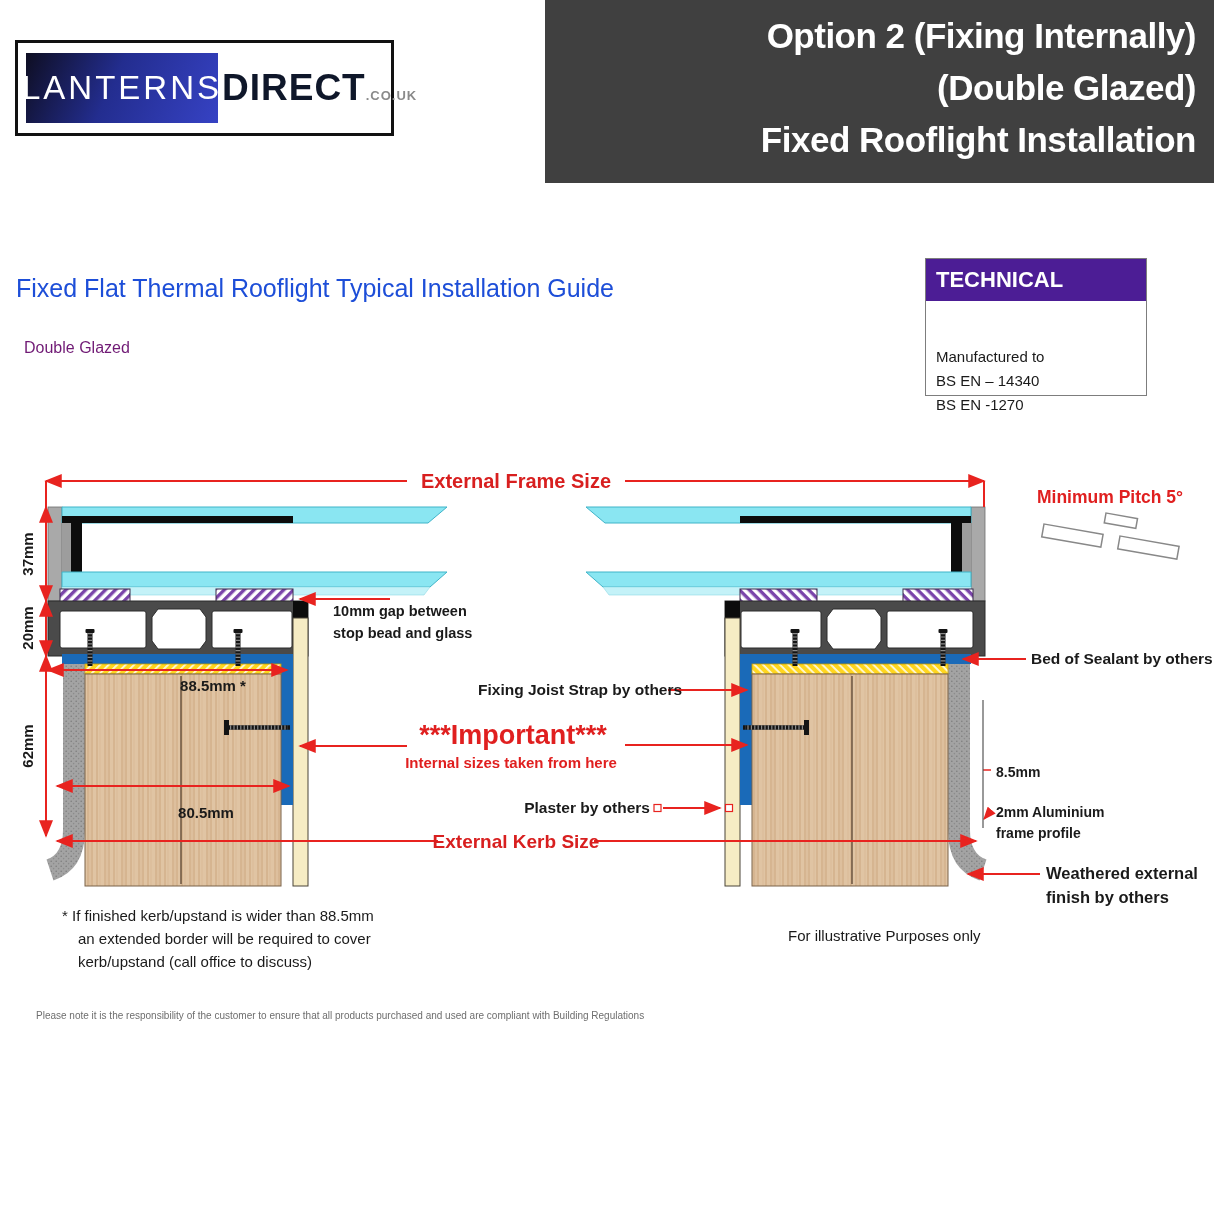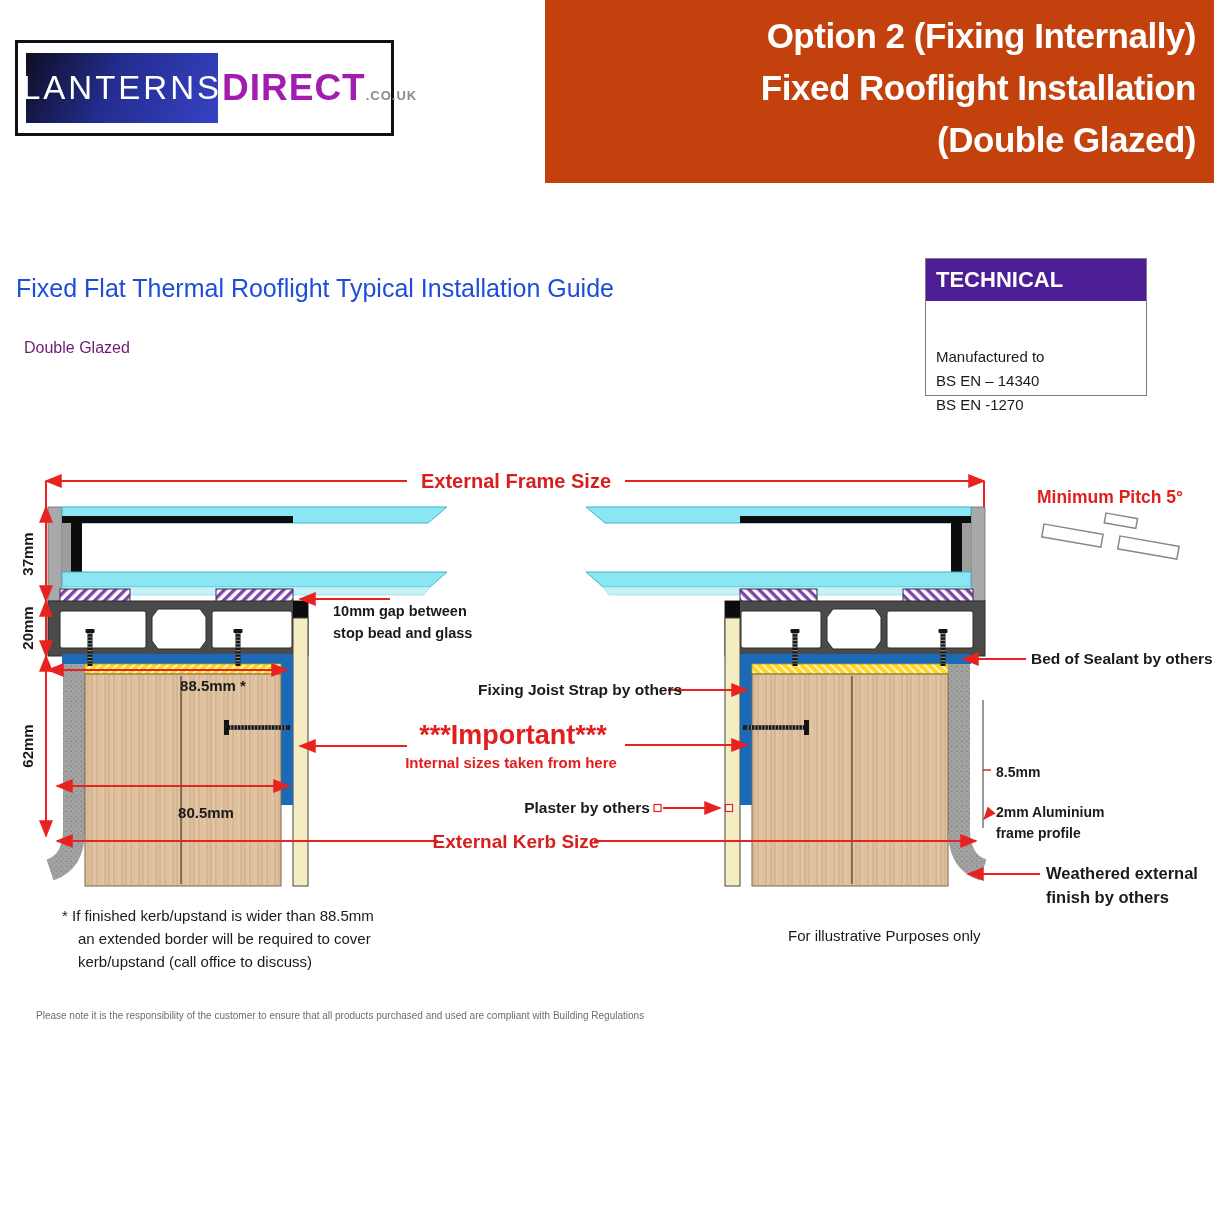--- a/index.html
+++ b/index.html
@@ -5,24 +5,24 @@
   html,body{margin:0;padding:0;background:#fff;}
   body{font-family:"Liberation Sans",sans-serif;}
   #page{position:relative;width:1214px;height:1214px;background:#fff;overflow:hidden;}
 
   
   #logo-box{position:absolute;left:15px;top:40px;width:373px;height:90px;border:3px solid #111;
     background:#fff;display:flex;align-items:center;}
   #logo-blue{margin-left:8px;width:192px;height:70px;display:flex;align-items:center;justify-content:center;
     background:linear-gradient(115deg,#0e0e22 0%,#232d8f 45%,#3642c4 100%);}
   #logo-blue span{color:#fff;font-size:33px;letter-spacing:3px;font-weight:400;}
-  #logo-direct{color:#a21caf;font-size:37px;font-weight:bold;letter-spacing:1px;margin-left:4px;}
+  #logo-direct{color:#0f172a;font-size:37px;font-weight:bold;letter-spacing:1px;margin-left:4px;}
   #logo-tld{color:#8a8a8a;font-size:13px;font-weight:bold;letter-spacing:1px;margin-top:14px;}
 
-  #banner{position:absolute;left:545px;top:0;width:669px;height:183px;background:#c2410c;
+  #banner{position:absolute;left:545px;top:0;width:669px;height:183px;background:#404040;
     color:#fff;text-align:right;padding:10px 18px 0 13px;box-sizing:border-box;}
   #banner div{font-size:35px;line-height:52px;font-weight:600;letter-spacing:-0.5px;}
 
   #doc-title{position:absolute;left:16px;top:274px;font-size:25px;font-weight:normal;color:#1d4ed8;}
   #doc-subtitle{position:absolute;left:24px;top:327px;font-size:16px;color:#701a75;margin-top:12px;}
 
   #tech-box{position:absolute;left:925px;top:258px;width:222px;height:138px;border:1px solid #7d7d7d;
     background:#fff;box-sizing:border-box;}
   #tech-head{background:#4c1d95;color:#fff;font-size:22px;font-weight:bold;height:42px;line-height:42px;
     padding-left:10px;}
@@ -42,22 +42,22 @@
   <div id="logo-box">
     <div id="logo-blue">
       <span>LANTERNS</span>
     </div>
     <div id="logo-direct">DIRECT</div>
     <div id="logo-tld">.CO.UK</div>
   </div>
 
   <div id="banner">
     <div>Option 2 (Fixing Internally)</div>
+    <div>(Double Glazed)</div>
     <div>Fixed Rooflight Installation</div>
-    <div>(Double Glazed)</div>
   </div>
 
   <div id="doc-title">Fixed Flat Thermal Rooflight Typical Installation Guide</div>
   <div id="doc-subtitle">Double Glazed</div>
 
   <div id="tech-box">
     <div id="tech-head">TECHNICAL</div>
     <div id="tech-body">
       <div>Manufactured to</div>
       <div>BS EN – 14340</div>

